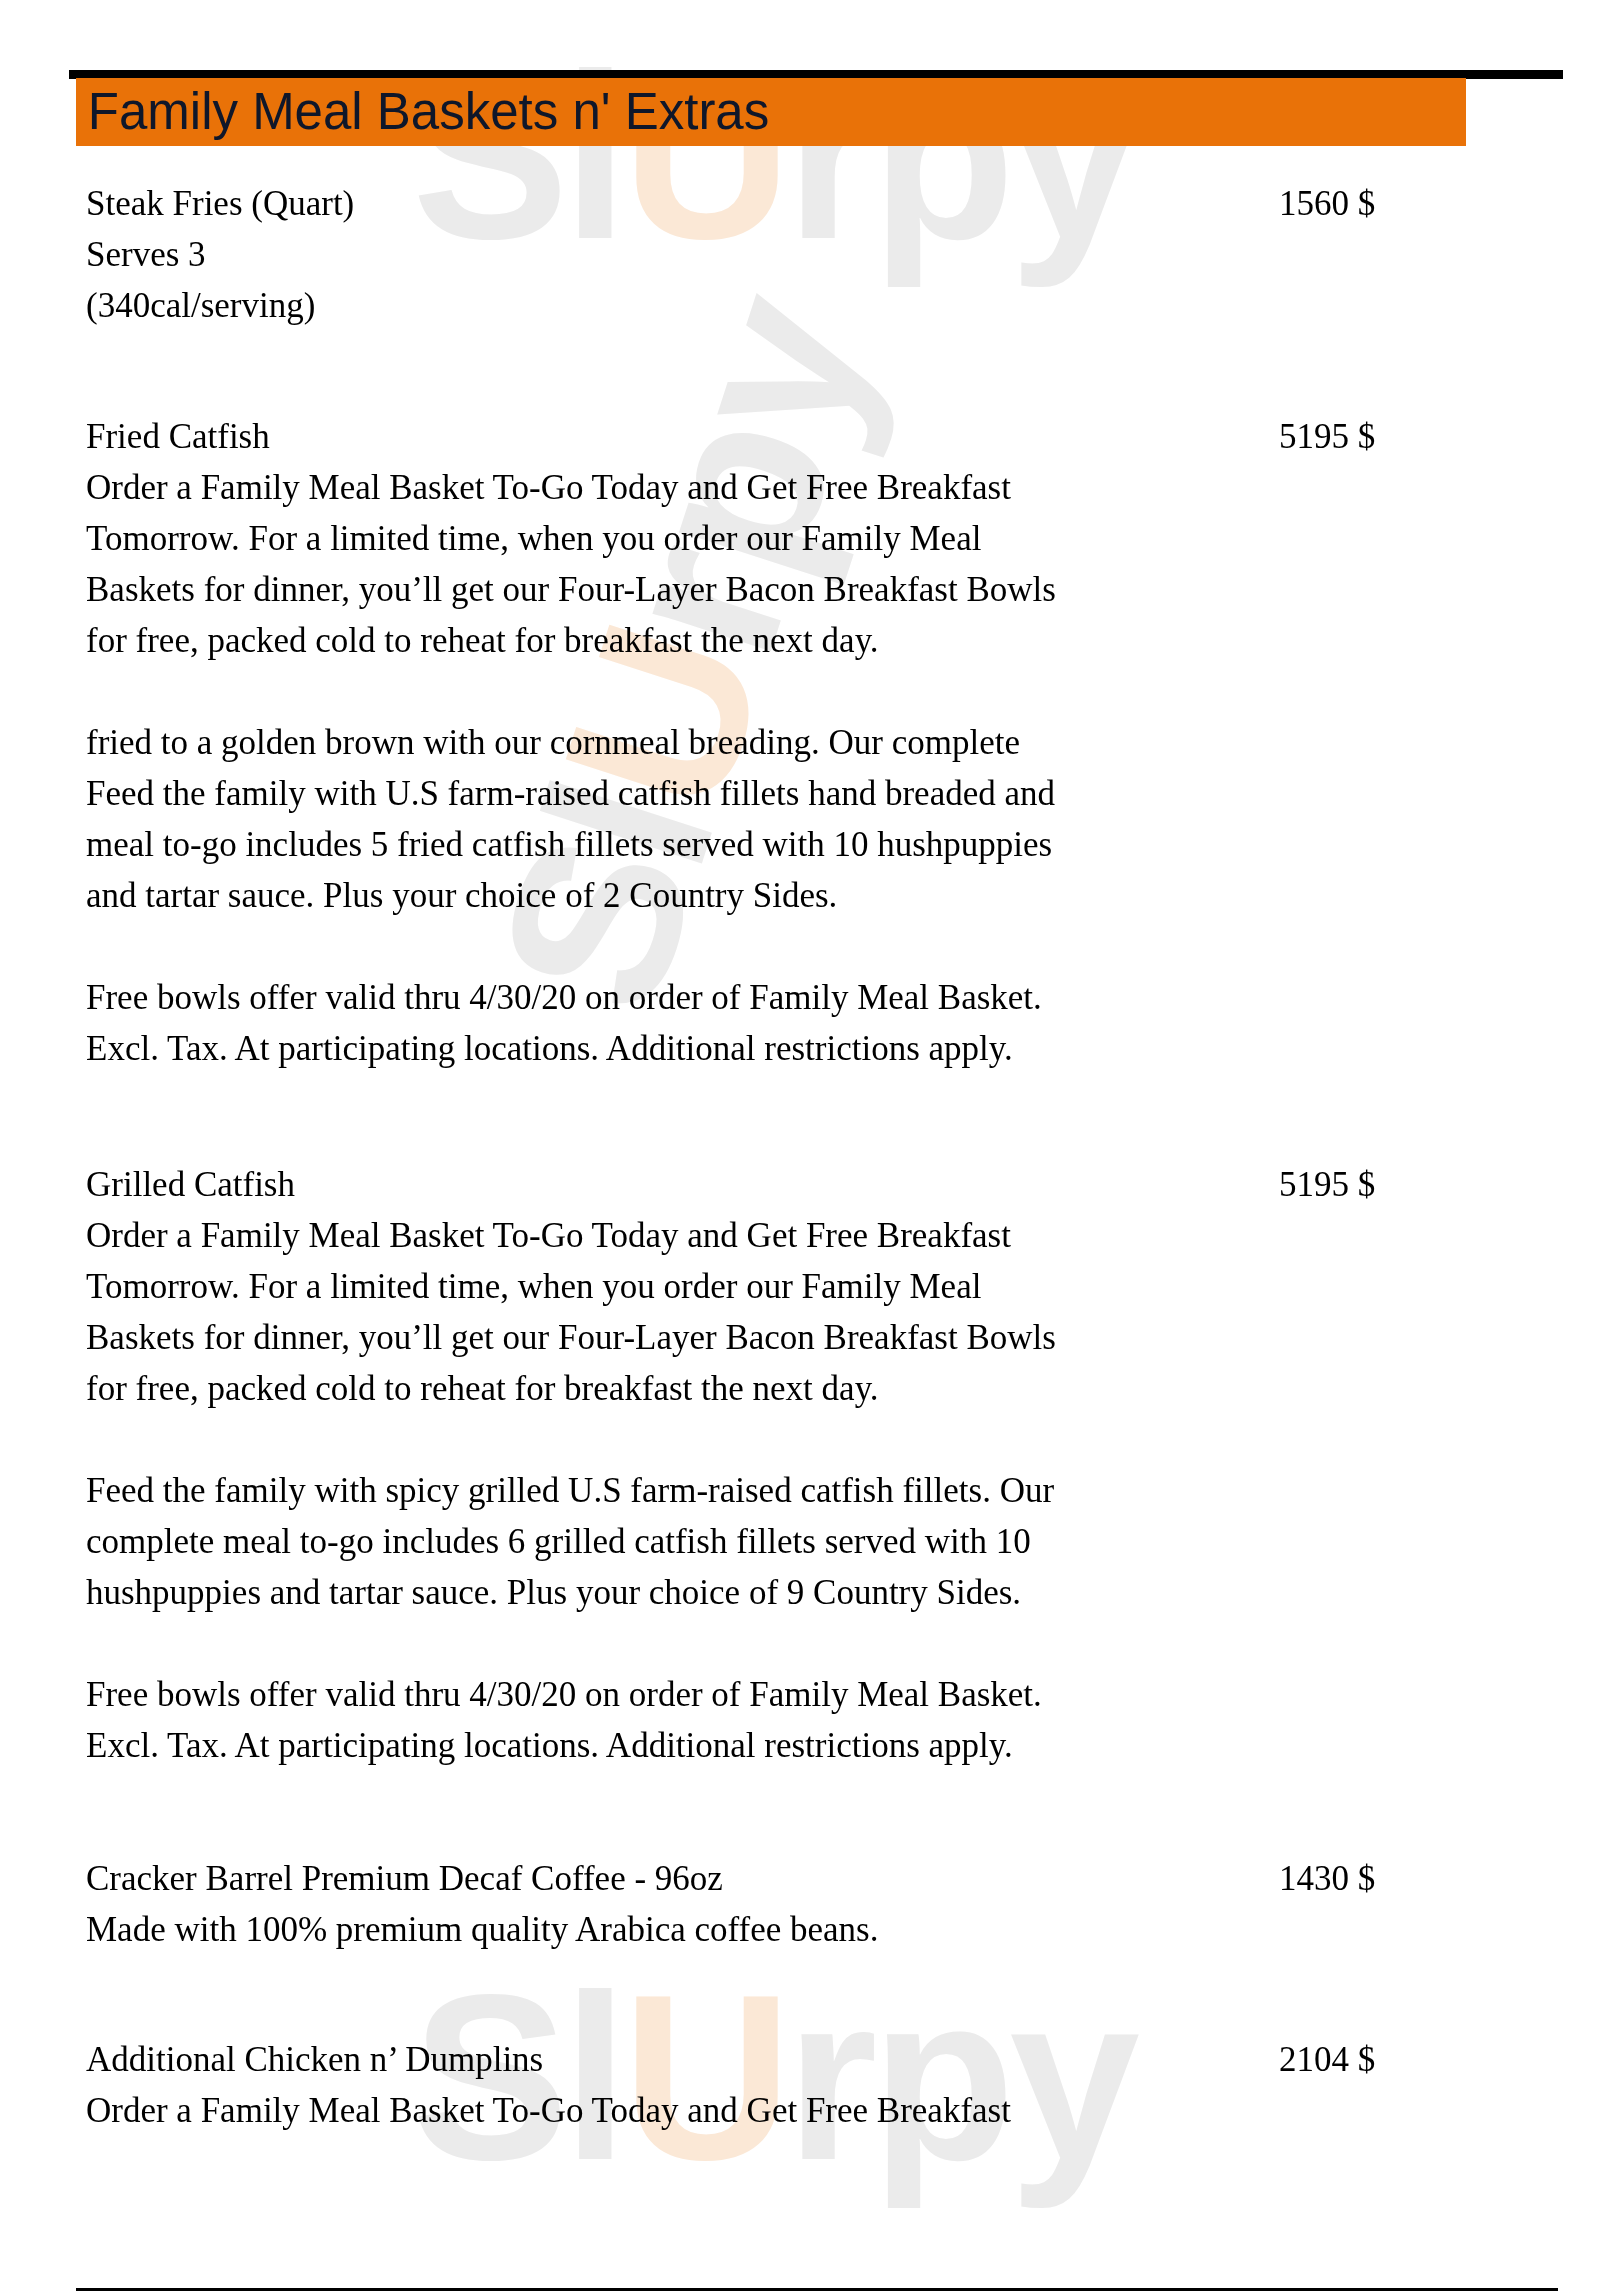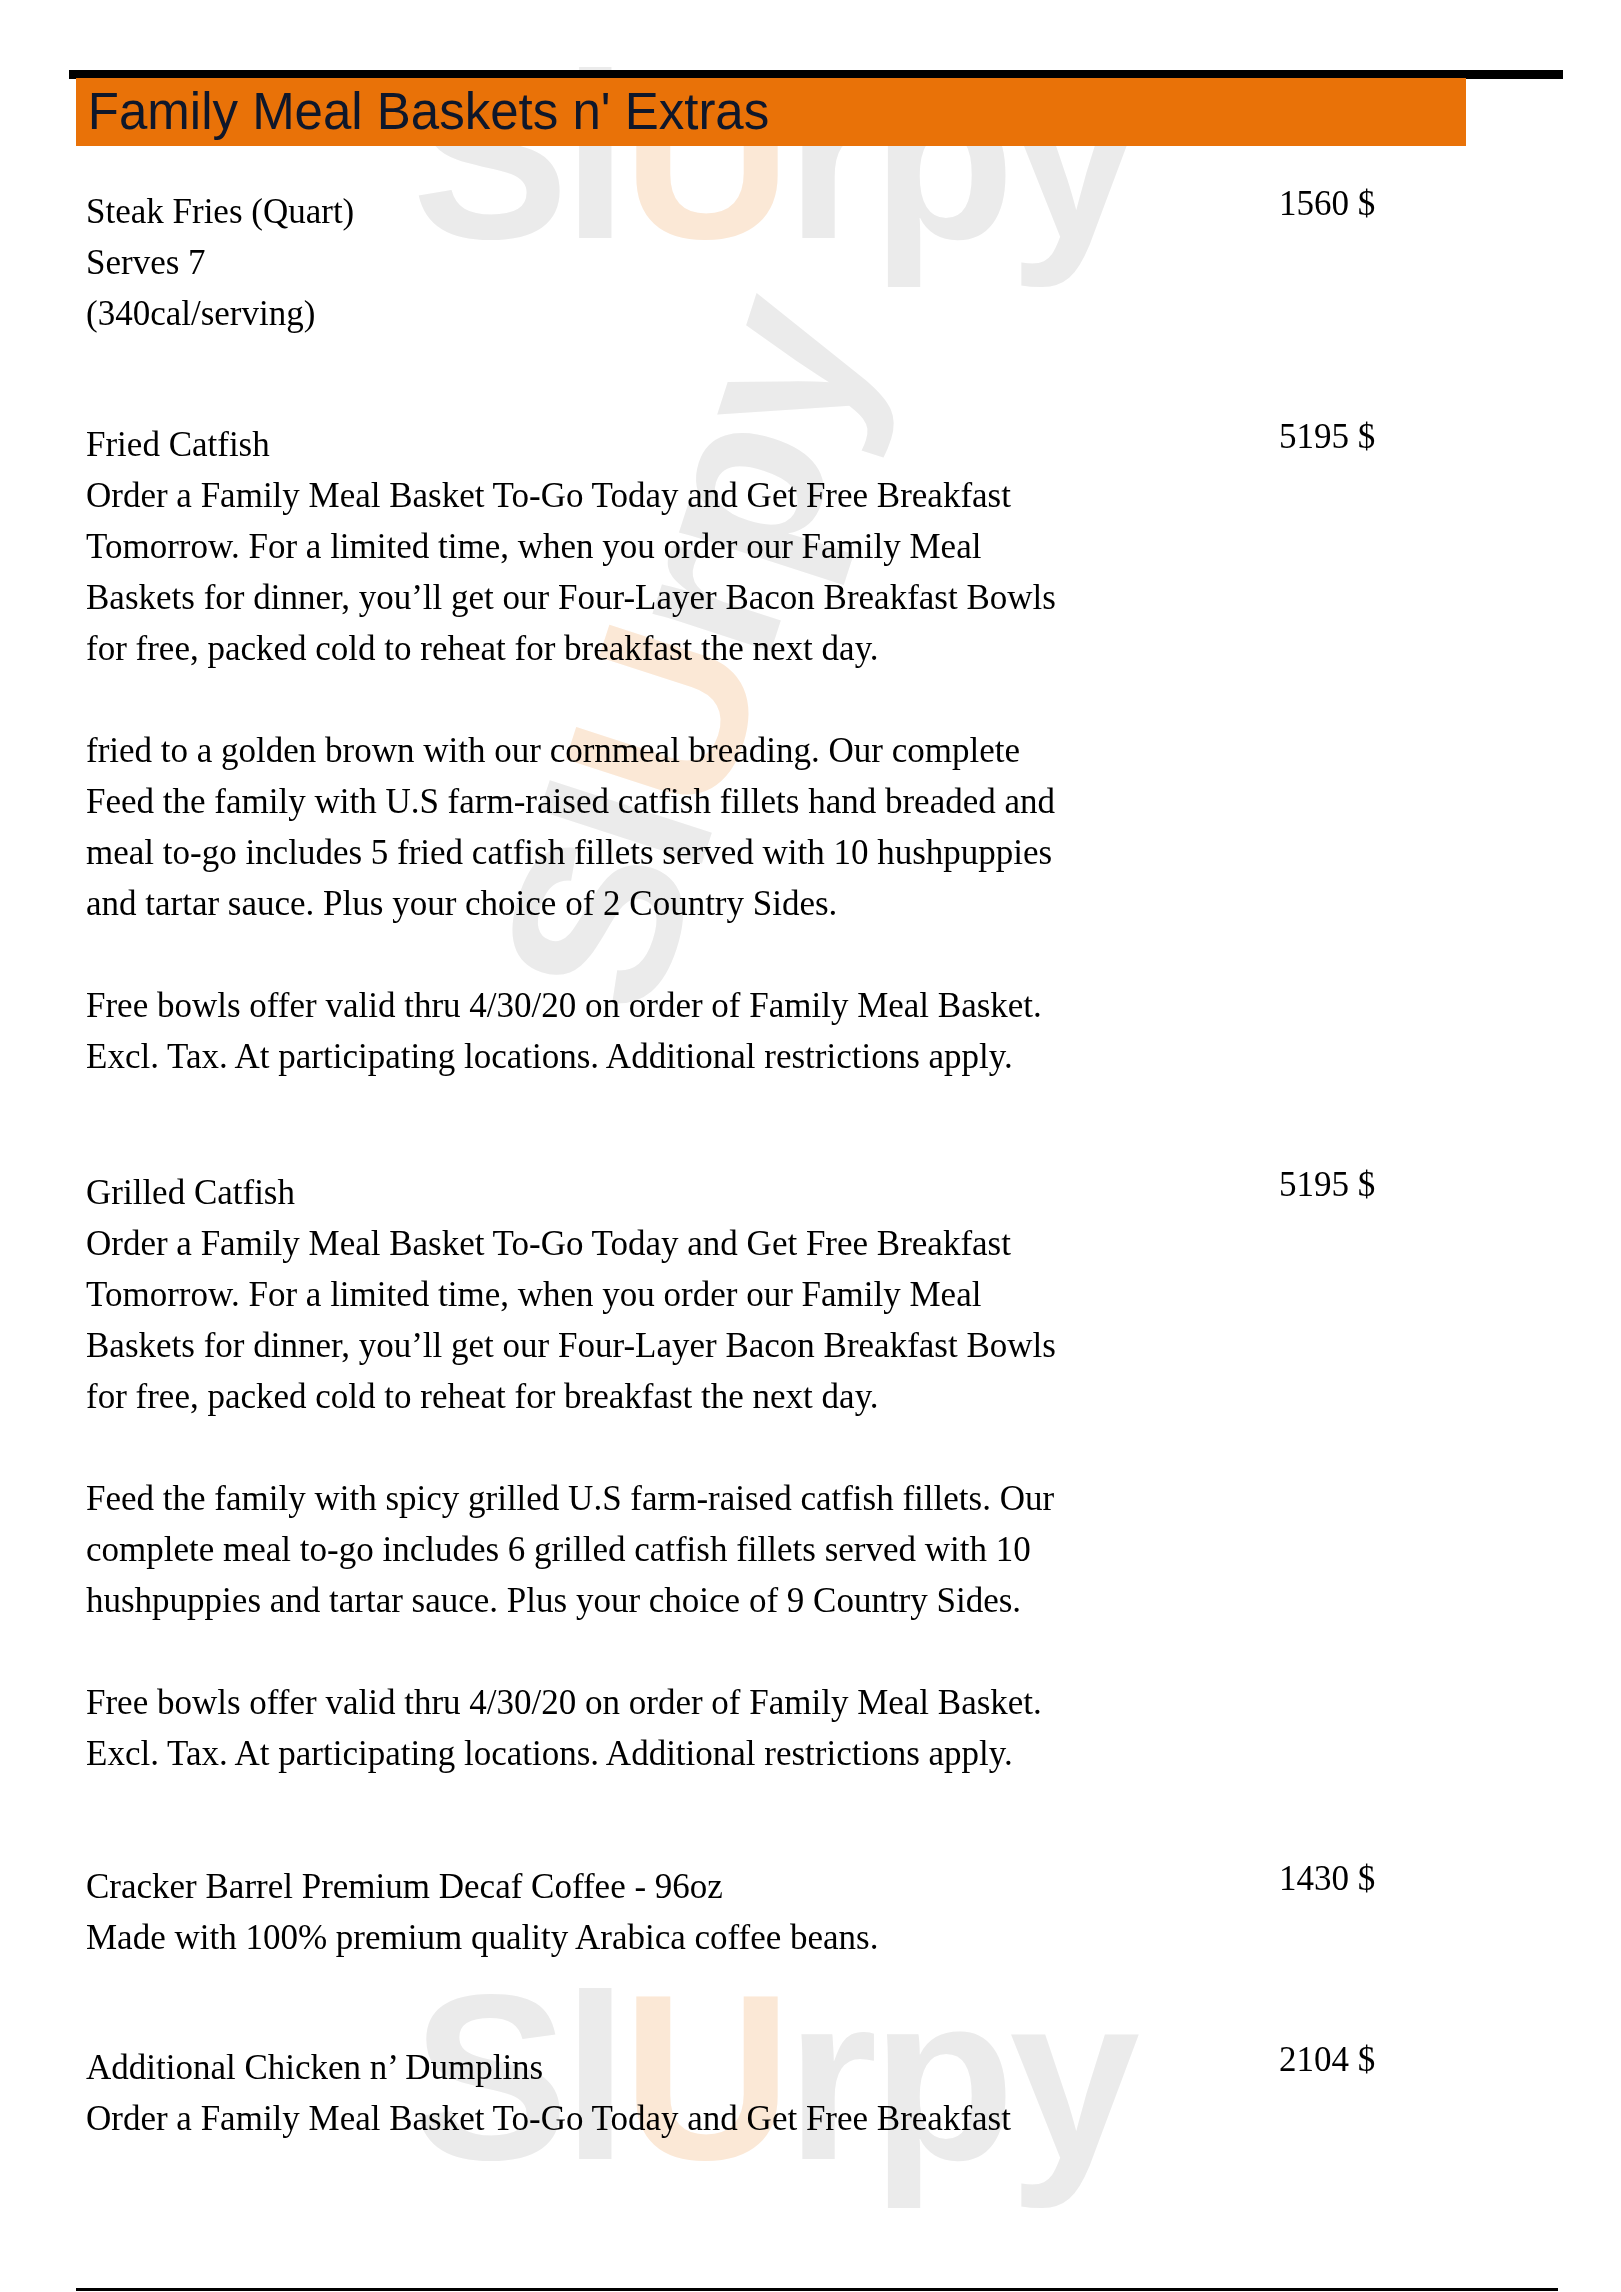--- a/index.html
+++ b/index.html
@@ -9,41 +9,41 @@
   .titlebar { position:absolute; left:76px; top:78px; width:1390px; height:68px; background:#e97208; }
   .titlebar span { position:absolute; left:11.8px; top:3.9px; font-family:"Liberation Sans","DejaVu Sans",sans-serif;
          font-size:51px; color:#0f172a; line-height:59px; white-space:nowrap; }
   .wm { position:absolute; font-family:"Liberation Sans","DejaVu Sans",sans-serif; font-weight:bold;
         font-size:235px; color:#ebebeb; letter-spacing:-5.9px; line-height:1; z-index:0; white-space:nowrap; }
   .wm .u { color:#fbe8d6; }
   .wm-1 { left:412px; top:39px; }
   .wm-2 { left:412px; top:1960px; }
   .wm-diag { left:461px; top:961px; transform:rotate(-72deg); transform-origin:left top; }
   .item { position:absolute; left:86px; width:1411px; z-index:1; font-size:35px; line-height:51px; }
-  .item .name { display:block;margin-top:8px; }
+  .item .name { display:block; }
   .item .para { display:block; margin:0; }
   .item .gap { height:51px; }
   .price { position:absolute; left:1279px; font-size:35px; line-height:51px; z-index:1; white-space:nowrap;text-align:center; }
   .bottomline { position:absolute; left:76px; top:2288px; width:1482px; height:2.9px; background:#000; }
 </style>
 </head>
 <body>
 
 <div class="wm wm-1"><span>Sl</span><span class="u">U</span><span>rpy</span></div>
 <div class="wm wm-diag"><span>Sl</span><span class="u">U</span><span>rpy</span></div>
 <div class="wm wm-2"><span>Sl</span><span class="u">U</span><span>rpy</span></div>
 
 <div class="topbar"></div>
 <div class="titlebar">
   <span>Family Meal Baskets n' Extras</span>
 </div>
 
 <div class="item" style="top:178px">
   <span class="name">Steak Fries (Quart)</span>
-  <span class="para">Serves 7</span>
+  <span class="para">Serves 3</span>
   <span class="para">(340cal/serving)</span>
 </div>
 <div class="price" style="top:178px">1560 $</div>
 
 <div class="item" style="top:411px">
   <span class="name">Fried Catfish</span>
   <div>
     <span class="para">Order a Family Meal Basket To-Go Today and Get Free Breakfast</span>
     <span class="para">Tomorrow.  For a limited time, when you order our Family Meal</span>
     <span class="para">Baskets for dinner, you’ll get our Four-Layer Bacon Breakfast Bowls</span>

